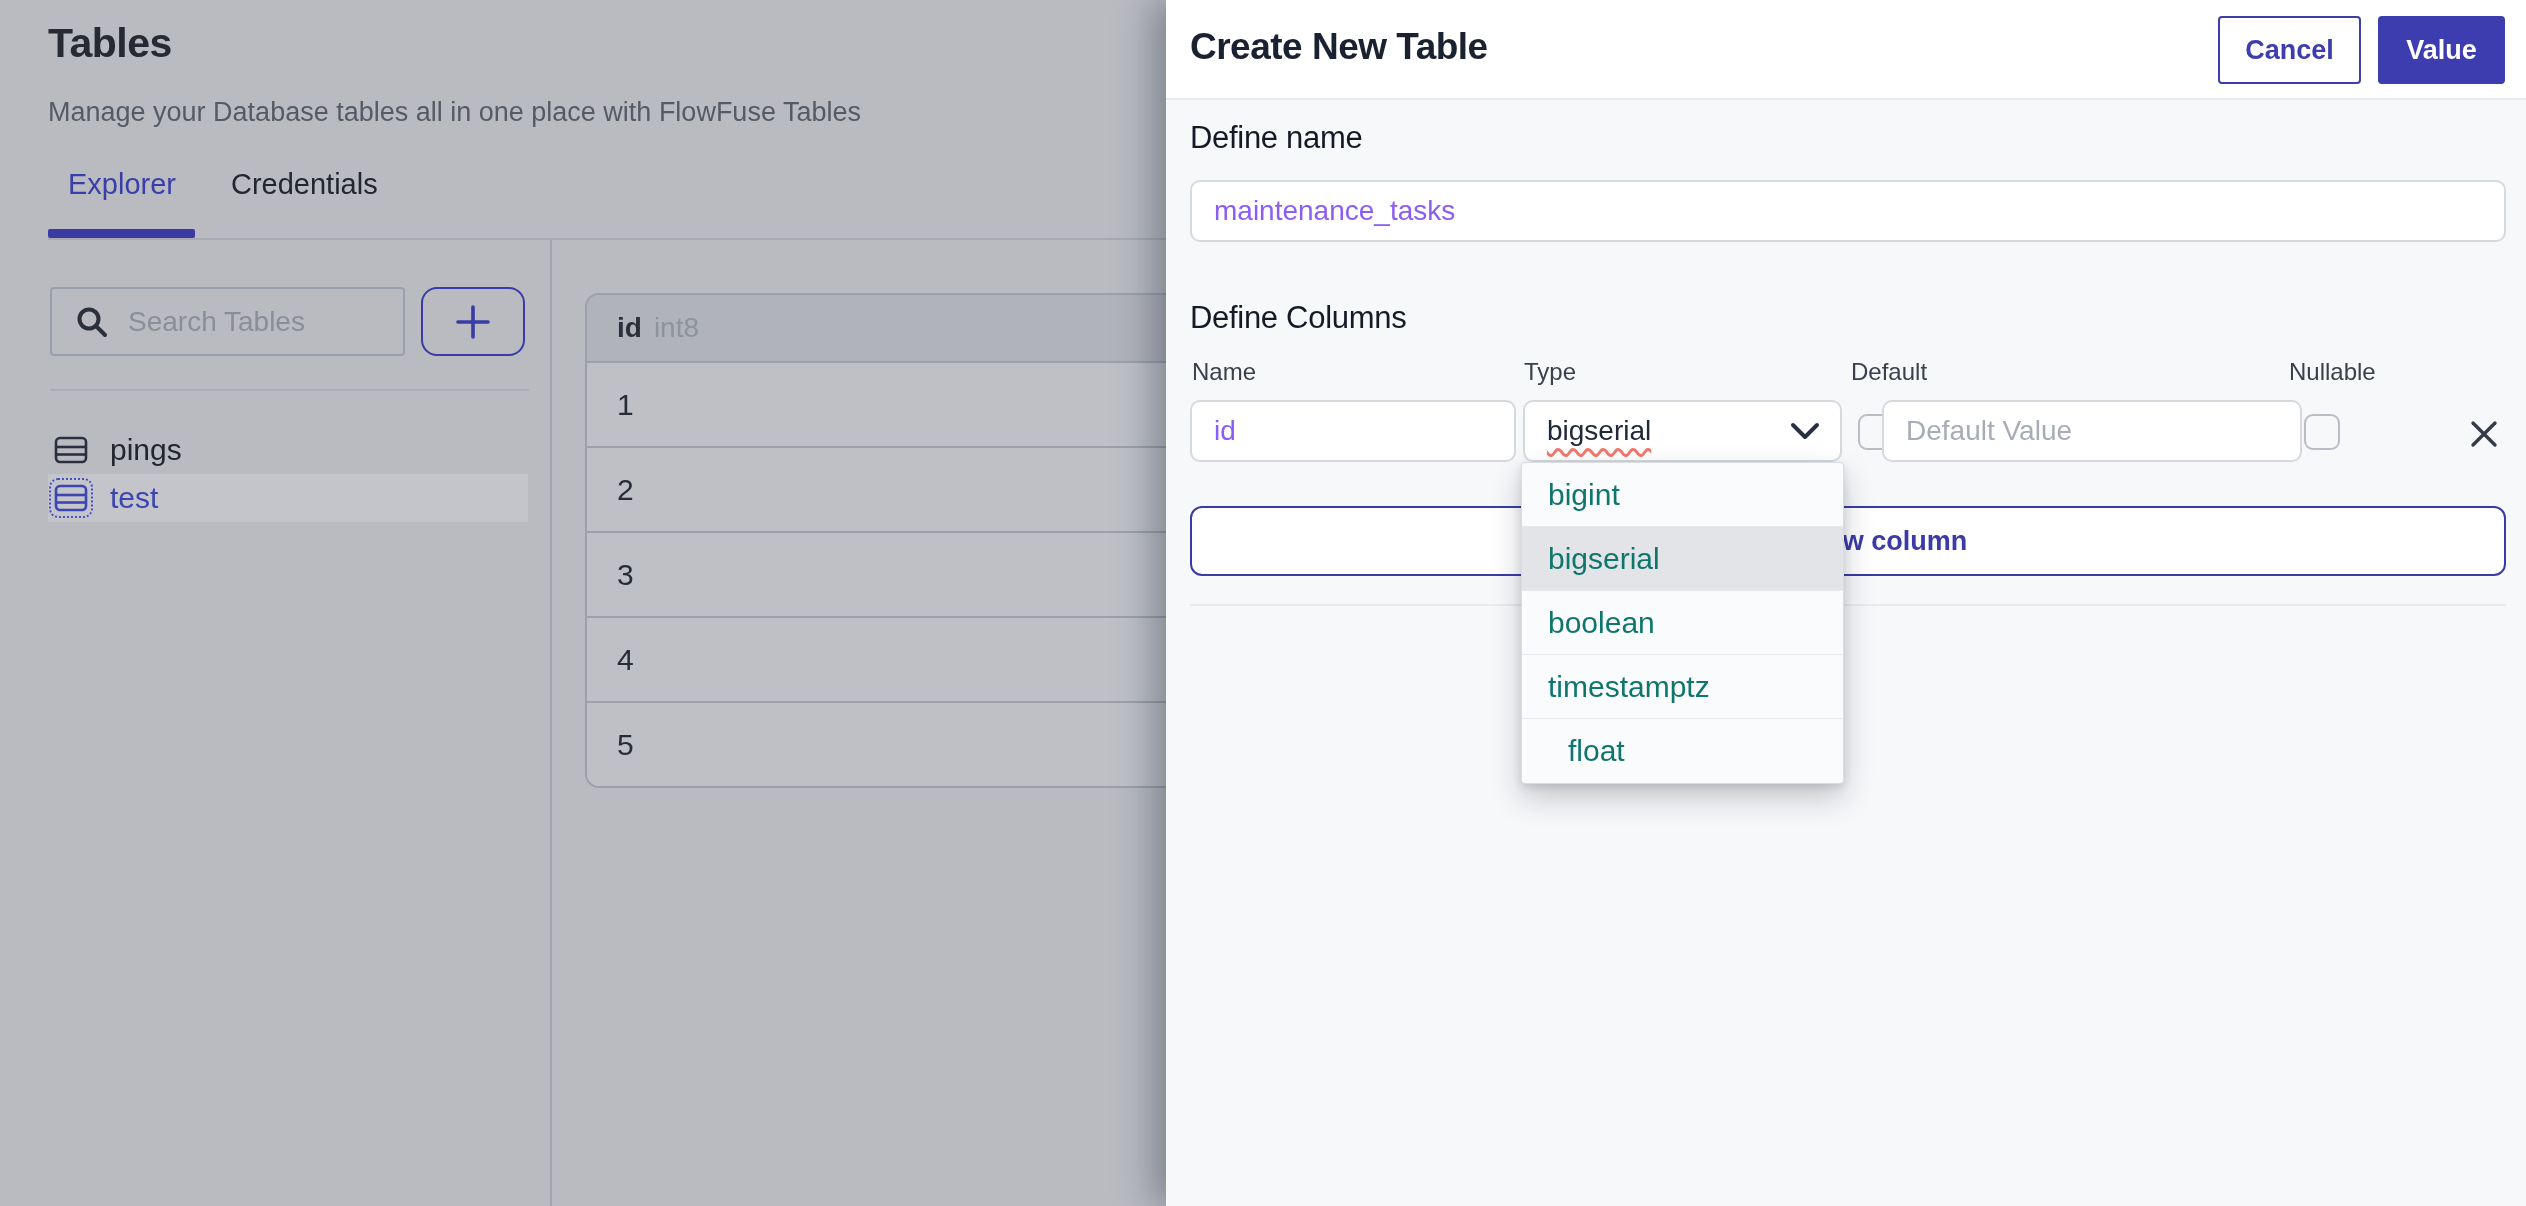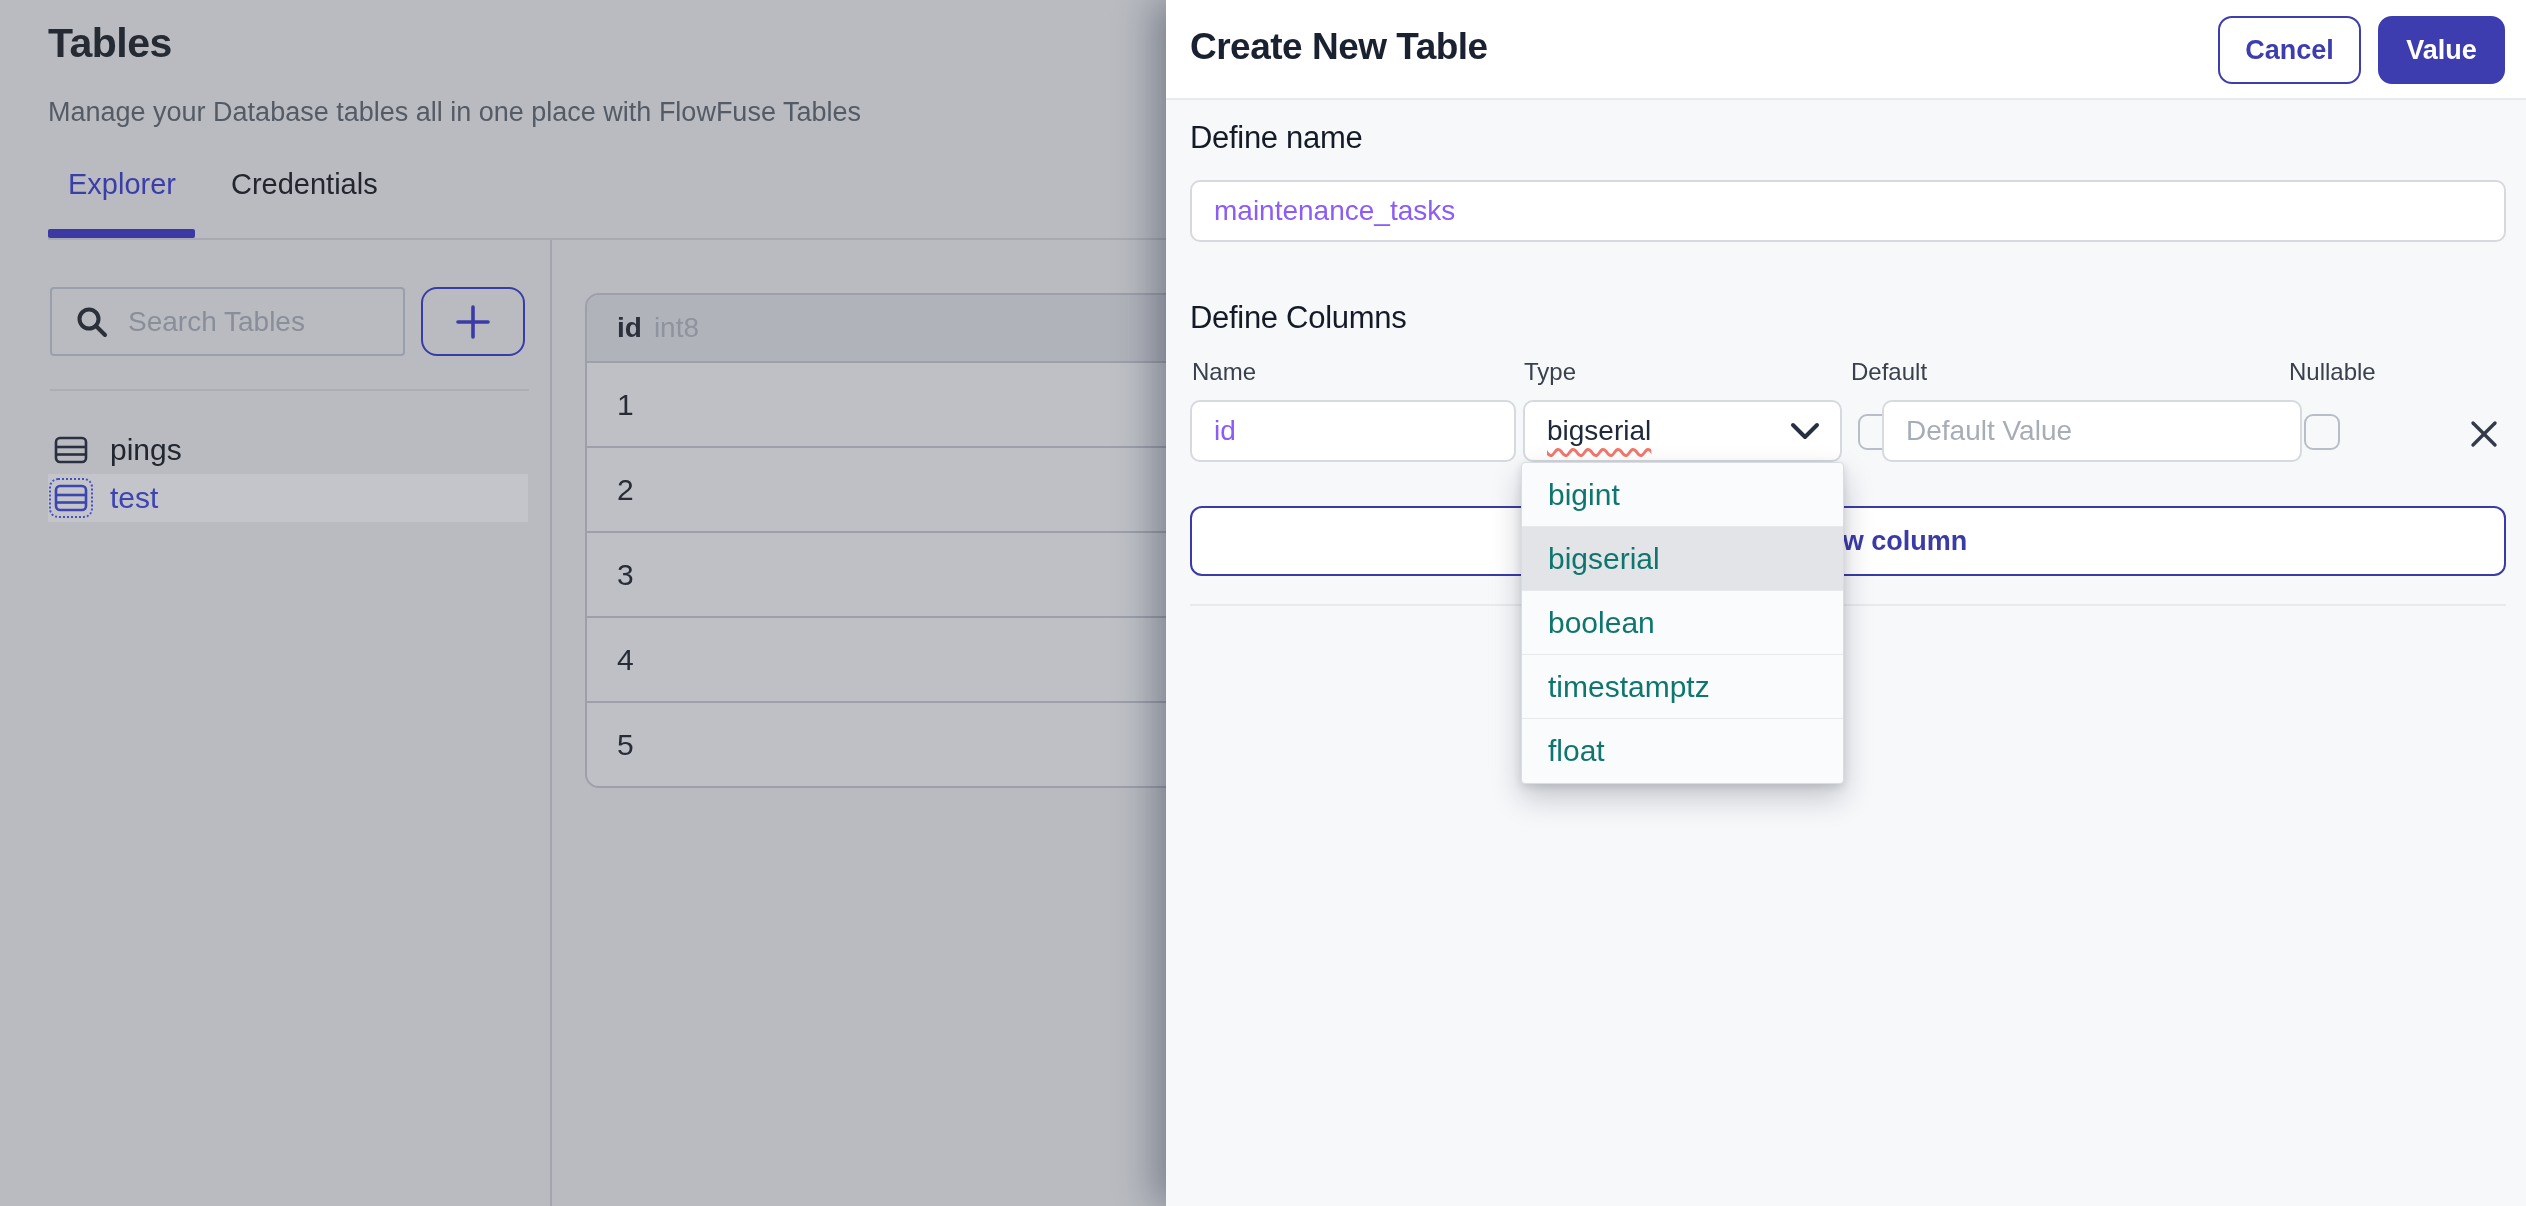--- a/index.html
+++ b/index.html
@@ -98,21 +98,21 @@
   }
   .drawer-header {
     position: absolute; left: 0; top: 0; width: 100%; height: 100px;
     background: #ffffff; border-bottom: 2px solid #e8eaee;
   }
   .drawer-title {
     position: absolute; left: 24px; top: 26px;
     font-size: 37px; font-weight: 700; color: #1a2130; letter-spacing: -0.5px;
   }
   .btn { font-family: "Liberation Sans", sans-serif; font-size: 27px; font-weight: 700;
-    border-radius: 14px; cursor: pointer; }
+    border-radius: 4px; cursor: pointer; }
   .btn-cancel {
     position: absolute; left: 1052px; top: 16px; width: 143px; height: 68px;
     background: #ffffff; border: 2px solid #3d3db0; color: #3d3db0;
   }
   .btn-save {
     position: absolute; left: 1212px; top: 16px; width: 127px; height: 68px;
     background: #3d3db0; border: 2px solid #3d3db0; color: #ffffff;
   }
 
   .section-heading {
@@ -178,21 +178,21 @@
   .type-dropdown {
     position: absolute; left: 355px; top: 462px; width: 323px; z-index: 5;
     background: #fafbfc; border: 1px solid #d9dce1; border-radius: 4px;
     box-shadow: 0 14px 30px rgba(15,23,42,0.22), 0 3px 8px rgba(15,23,42,0.12);
     overflow: hidden;
   }
   .type-option {
     height: 64px; display: flex; align-items: center; padding-left: 26px;
     font-size: 30px; color: #0f766e; border-bottom: 1px solid #e7e9ed; cursor: pointer;
   }
-  .type-option:last-child { border-bottom: none; }
+  .type-option:last-child { border-bottom: none; margin-left: 20px; }
   .type-option.highlighted { background: #e3e4e8; }
 </style>
 </head>
 <body>
 
 <div class="app">
 
   <section class="explorer">
 
     <h1 class="page-title">Tables</h1>

